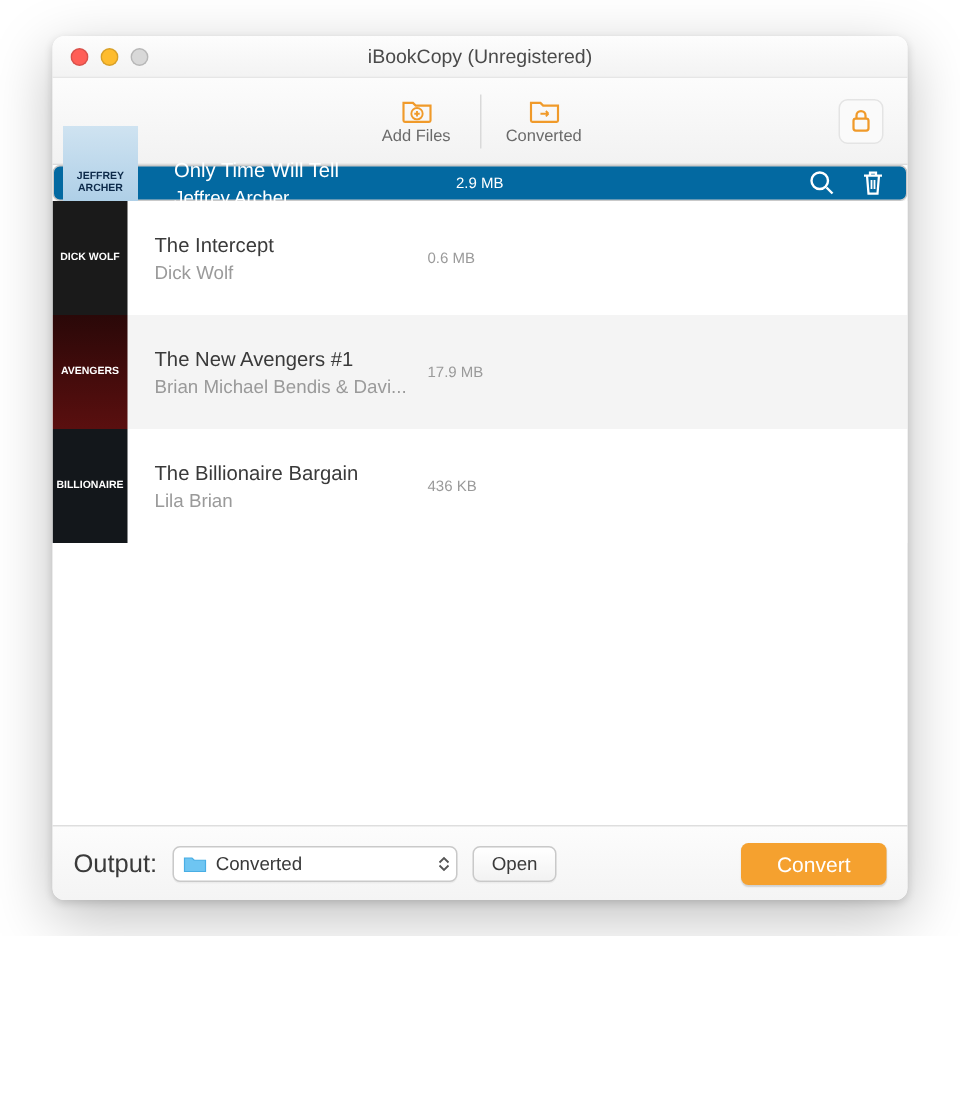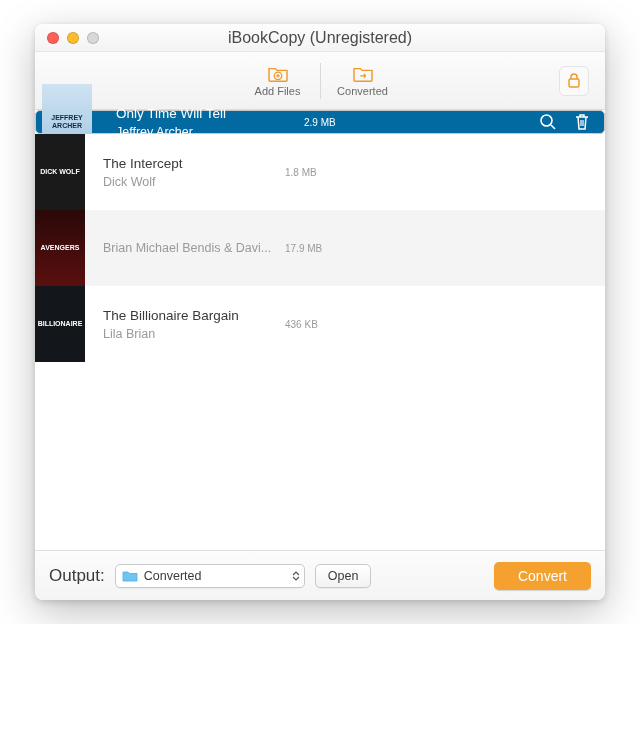--- a/index.html
+++ b/index.html
@@ -19,21 +19,21 @@
   display: flex;
   align-items: center;
   position: relative;
   border-bottom: 1px solid #e6e6e6;
 }
 .traffic { display: flex; gap: 8px; padding-left: 12px; position: absolute; left: 0; }
 .dot { width: 12px; height: 12px; border-radius: 50%; border: 0.5px solid rgba(0,0,0,0.15); }
 .dot.red { background: #ff5f57; }
 .dot.ylw { background: #febc2e; }
 .dot.gry { background: #d8d8d8; }
-.title { flex: 1; text-align: center; font-size: 16px; color: #4a4a4a; }
+.title { flex: 1; text-align: center; font-size: 13px; color: #4a4a4a; }
 .toolbar {
   height: 58px;
   background: linear-gradient(#fcfcfc,#f2f2f2);
   border-bottom: 1px solid #dcdcdc;
   display: flex;
   align-items: center;
   justify-content: center;
   position: relative;
   text-align: right;
 }
@@ -183,26 +183,27 @@
         </svg>
       </div>
     </div>
 
     <div class="row even">
       <div class="cover c1">DICK WOLF</div>
       <div class="meta">
         <div class="btitle">The Intercept</div>
         <div class="bauth">Dick Wolf</div>
       </div>
-      <div class="bsize">1.8 MB</div>
+      <div class="bsize">0.6 MB</div>
     </div>
 
     <div class="row odd">
       <div class="cover c2">AVENGERS</div>
       <div class="meta">
+        <div class="btitle">The New Avengers #1</div>
         <div class="bauth">Brian Michael Bendis &amp; Davi...</div>
       </div>
       <div class="bsize">17.9 MB</div>
     </div>
 
     <div class="row even">
       <div class="cover c3">BILLIONAIRE</div>
       <div class="meta">
         <div class="btitle">The Billionaire Bargain</div>
         <div class="bauth">Lila Brian</div>

